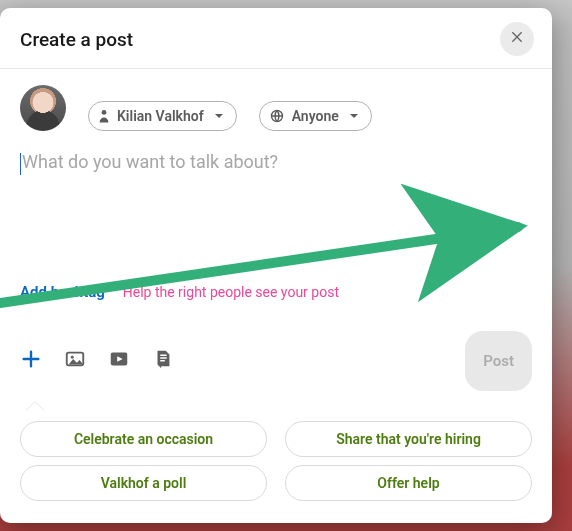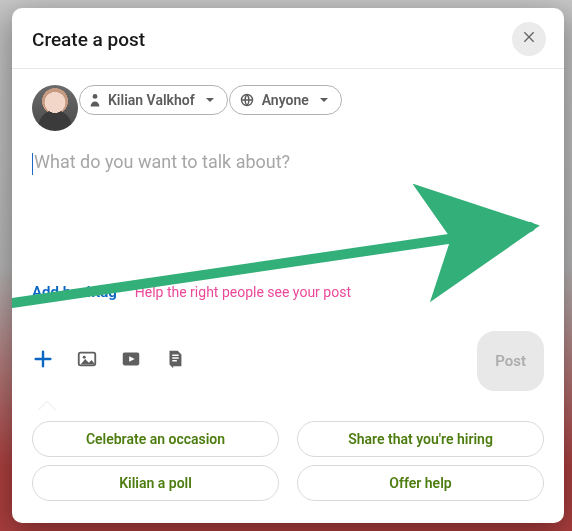--- a/index.html
+++ b/index.html
@@ -18,21 +18,21 @@
   
   .backdrop{
     position:absolute;inset:0;
     background:
       linear-gradient(180deg,#dcdcdc 0%,#d2d2d2 5%,#c6c6c6 50%, #b44 88%, #b44 100%);
     filter:blur(0.5px);
     opacity:.9;
   }
   .modal{
     position:absolute;
-    left:12px; top:8px;
+    left:0; top:8px;
     width:552px;
     height:515px;
     background:#fff;
     border-radius:10px;
     box-shadow:0 8px 30px rgba(0,0,0,.35);
     display:flex;
     flex-direction:column;
     overflow:hidden;
   }
   .header{
@@ -49,21 +49,21 @@
     cursor:pointer;
   }
   .close svg{width:16px;height:16px;stroke:#666;stroke-width:2;fill:none;}
   .body{
     position:relative;
     padding:16px 20px 0 20px;
     flex:1 1 auto;
     overflow:auto;
   }
   .author-row{
-    display:flex;align-items:flex-start;gap:1px;margin-bottom:20px;
+    display:flex;align-items:flex-end;gap:22px;margin-bottom:20px;
   }
   .avatar{
     width:46px;height:46px;border-radius:50%;
     background:radial-gradient(circle at 50% 38%, #f2d6c7 0 28%, transparent 29%),
                radial-gradient(circle at 50% 90%, #3b3b3b 0 34%, transparent 35%),
                radial-gradient(circle at 50% 35%, #c69b82 0 34%, transparent 35%),
                linear-gradient(180deg,#6b6b6b,#4a4a4a);
     background-color:#6e6e6e;
   }
   .pill{
@@ -245,18 +245,18 @@
         </span>
       </div>
       <button class="post-btn">Post</button>
     </div>
 
     <div class="speech-pointer"></div>
 
     <div class="chips">
       <button class="chip">Celebrate an occasion</button>
       <button class="chip">Share that you're hiring</button>
-      <button class="chip">Kilian a poll</button>
+      <button class="chip">Valkhof a poll</button>
       <button class="chip">Offer help</button>
     </div>
 
   </div>
 </div>
 
 </body></html>

